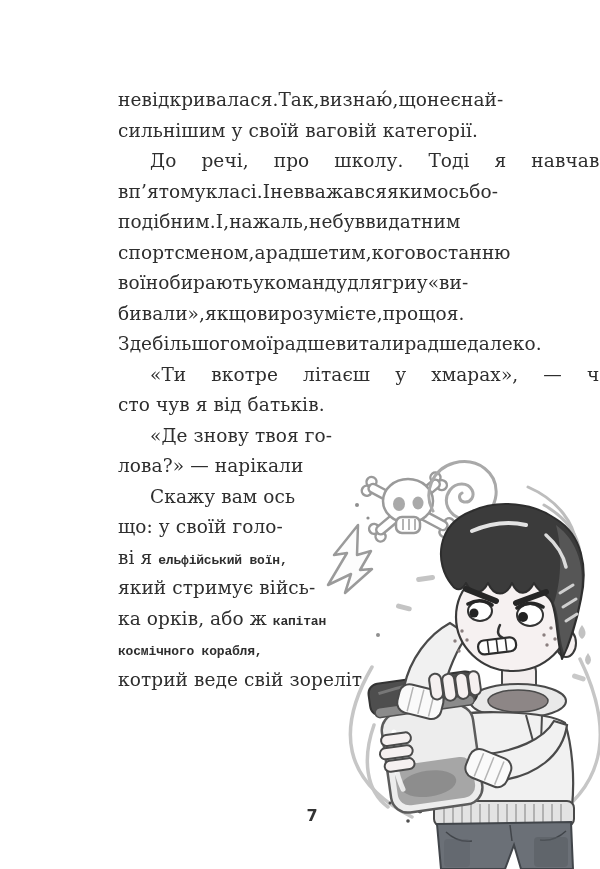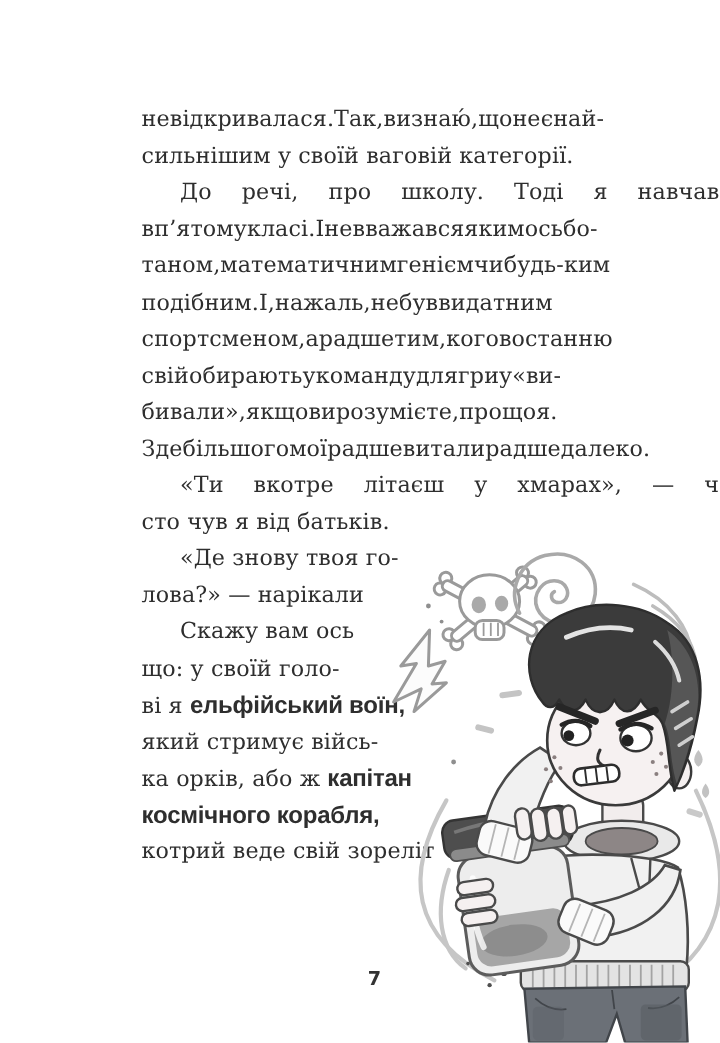--- a/index.html
+++ b/index.html
@@ -9,43 +9,42 @@
   }
   .text-block{position:absolute;left:118px;top:85px;width:403px;}
   .line{
     height:30.5px;line-height:30.5px;font-size:18.5px;white-space:pre;
     letter-spacing:0.1px;
   }
   .line.justify{display:flex;}
   .line.justify span{white-space:pre;}
   .line.indent{padding-left:32px;gap:25px;}
   .b{
-    font-family:Liberation Sans, sans-serif;font-weight:bold;font-size:20px;
+    font-family:Liberation Mono, monospace;font-weight:bold;font-size:13px;
     letter-spacing:-0.2px;
   }
   .page-number{
     position:absolute;left:12px;top:806px;width:600px;text-align:center;
     font-family:"DejaVu Sans",sans-serif;font-weight:bold;font-size:16px;color:#333;
   }
   .illustration{position:absolute;left:320px;top:429px;}
 </style>
 </head>
 <body>
 
 <div class="page">
 
   <div class="text-block">
       <div class="line justify"><span>не</span><span>відкривалася.</span><span>Так,</span><span>визнаю́,</span><span>що</span><span>не</span><span>є</span><span>най-</span></div>
       <div class="line"><span>сильнішим у своїй ваговій категорії.</span></div>
       <div class="line justify indent"><span>До</span><span>речі,</span><span>про</span><span>школу.</span><span>Тоді</span><span>я</span><span>навчався</span></div>
       <div class="line justify"><span>в</span><span>п’ятому</span><span>класі.</span><span>І</span><span>не</span><span>вважався</span><span>якимось</span><span>бо-</span></div>
-      <div class="line justify"><span>таном,</span><span>математичним</span><span>генієм</span><span>чи</span><span>будь-ким</span></div>
       <div class="line justify"><span>подібним.</span><span>І,</span><span>на</span><span>жаль,</span><span>не</span><span>був</span><span>видатним</span></div>
       <div class="line justify"><span>спортсменом,</span><span>а</span><span>радше</span><span>тим,</span><span>кого</span><span>в</span><span>останню</span></div>
-      <div class="line justify"><span>свій</span><span>обирають</span><span>у</span><span>команду</span><span>для</span><span>гри</span><span>у</span><span>«ви-</span></div>
+      <div class="line justify"><span>воїн</span><span>обирають</span><span>у</span><span>команду</span><span>для</span><span>гри</span><span>у</span><span>«ви-</span></div>
       <div class="line justify"><span>бивали»,</span><span>якщо</span><span>ви</span><span>розумієте,</span><span>про</span><span>що</span><span>я.</span></div>
       <div class="line justify"><span>Здебільшого</span><span>мої</span><span>радше</span><span>витали</span><span>радше</span><span>далеко.</span></div>
       <div class="line justify indent"><span>«Ти</span><span>вкотре</span><span>літаєш</span><span>у</span><span>хмарах»,</span><span>—</span><span>ча-</span></div>
       <div class="line"><span>сто чув я від батьків.</span></div>
       <div class="line indent"><span>«Де знову твоя го-</span></div>
       <div class="line"><span>лова?» — нарікали</span></div>
       <div class="line indent"><span>Скажу вам ось</span></div>
       <div class="line"><span>що: у своїй голо-</span></div>
       <div class="line"><span>ві я </span><span class="b">ельфійський воїн,</span></div>
       <div class="line"><span>який стримує війсь-</span></div>

